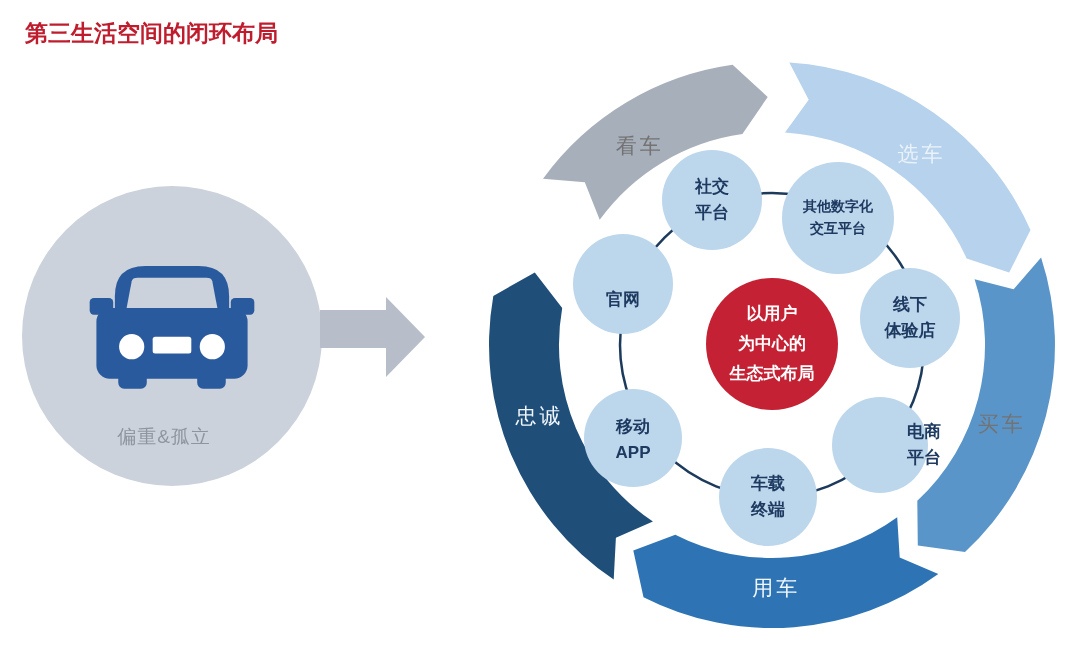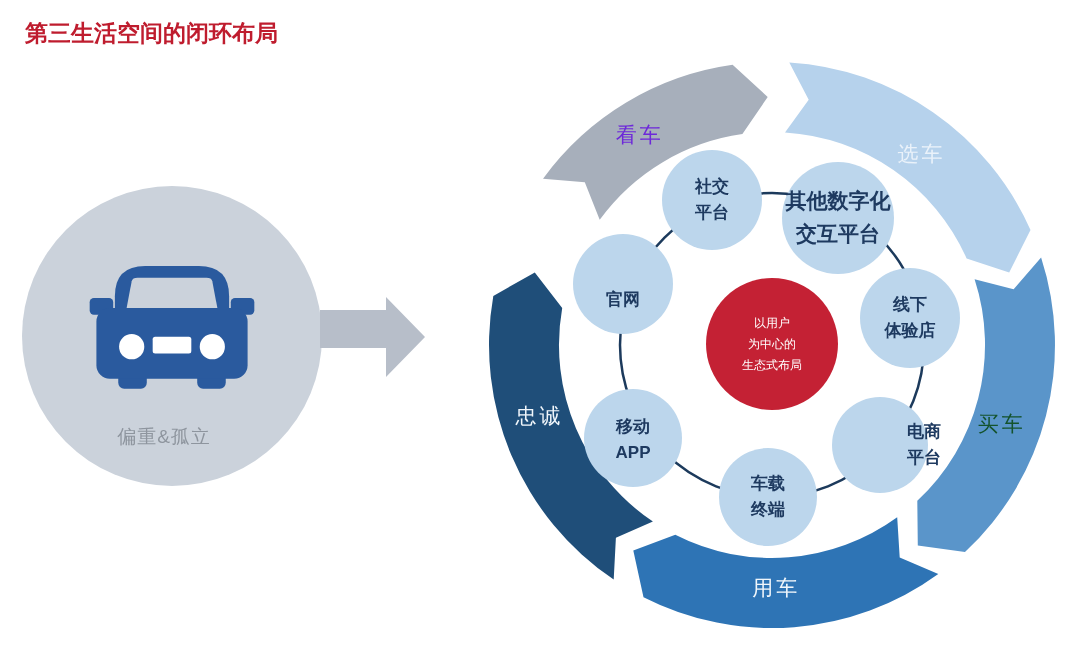--- a/index.html
+++ b/index.html
@@ -13,26 +13,26 @@
     text-align:center;white-space:pre-line;pointer-events:none;
   }
   #page-title{
     position:absolute;left:25px;top:18px;z-index:2;
     font-size:23px;font-weight:bold;color:var(--title-red);
   }
   #left-caption{
     font-size:19px;color:var(--caption-gray);letter-spacing:1px;
   }
   #center-label{
-    font-size:12px;font-weight:normal;color:var(--center-text);line-height:1.75;
+    font-size:17px;font-weight:bold;color:var(--center-text);line-height:1.75;
   }
   .node-label{
     font-size:17px;font-weight:600;color:var(--node-text);line-height:1.55;
   }
-  .node-label.small{font-size:21px;}
+  .node-label.small{font-size:14px;}
   .stage-label{
     font-size:21px;font-weight:500;letter-spacing:3px;
   }
 </style>
 </head>
 <body>
 
 <div id="stage">
 
   <div id="page-title">第三生活空间的闭环布局</div>
@@ -79,23 +79,23 @@
     <circle cx="772" cy="344" r="66" fill="var(--center-red)"></circle>
   </svg>
 
   <div id="left-caption" class="label" style="left:164px;top:437px">偏重&amp;孤立</div>
 
   <div id="center-label" class="label" style="left:772px;top:344px">以用户
 为中心的
 生态式布局</div>
 
   <div id="overlay">
-      <div class="label stage-label" style="left: 639.653px; top: 135px; color: #6d28d9;">看车</div>
+      <div class="label stage-label" style="left: 639.653px; top: 146px; color: #737373;">看车</div>
       <div class="label stage-label" style="left: 921.606px; top: 153.513px; color: rgb(234, 242, 250);">选车</div>
-      <div class="label stage-label" style="left: 1001.76px; top: 424.113px; color: #14532d;">买车</div>
+      <div class="label stage-label" style="left: 1001.76px; top: 424.113px; color: #737373;">买车</div>
       <div class="label stage-label" style="left: 776.241px; top: 587.963px; color: rgb(240, 246, 251); font-family: Liberation Serif, serif;">用车</div>
       <div class="label stage-label" style="left: 539.618px; top: 416.046px; color: rgb(240, 246, 251);">忠诚</div>
       <div class="label node-label" style="left: 712px; top: 200px;">社交
 平台</div>
       <div class="label node-label small" style="left: 838px; top: 218px;">其他数字化
 交互平台</div>
       <div class="label node-label" style="left: 910px; top: 318px;">线下
 体验店</div>
       <div class="label node-label" style="left: 924px; top: 445px;">电商
 平台</div>

